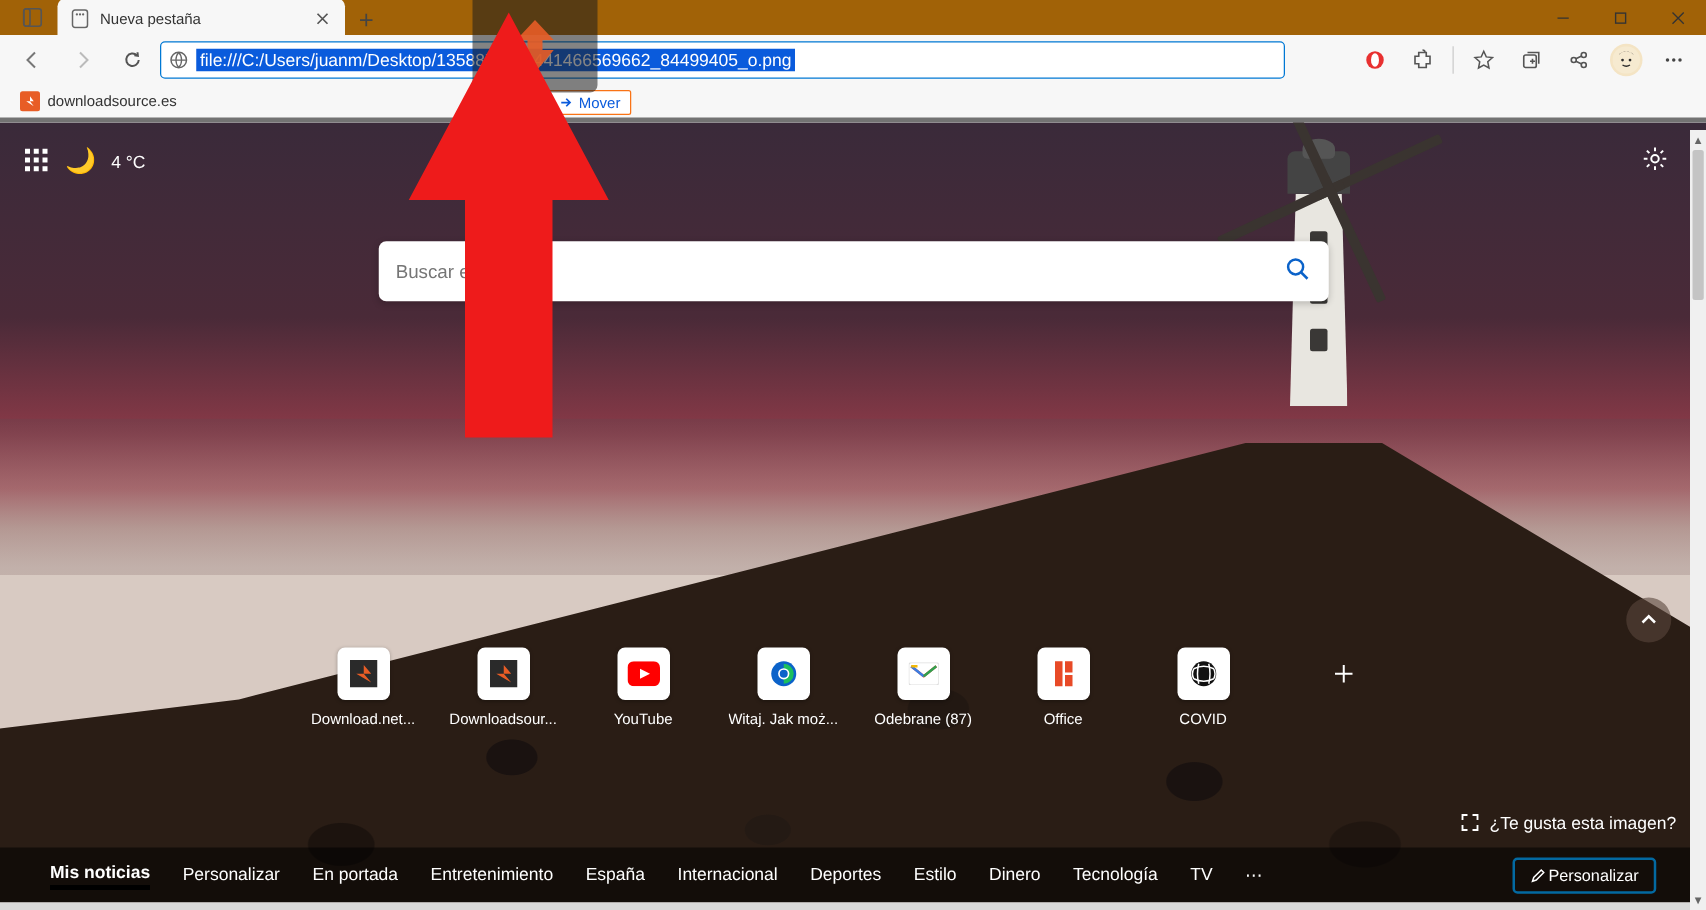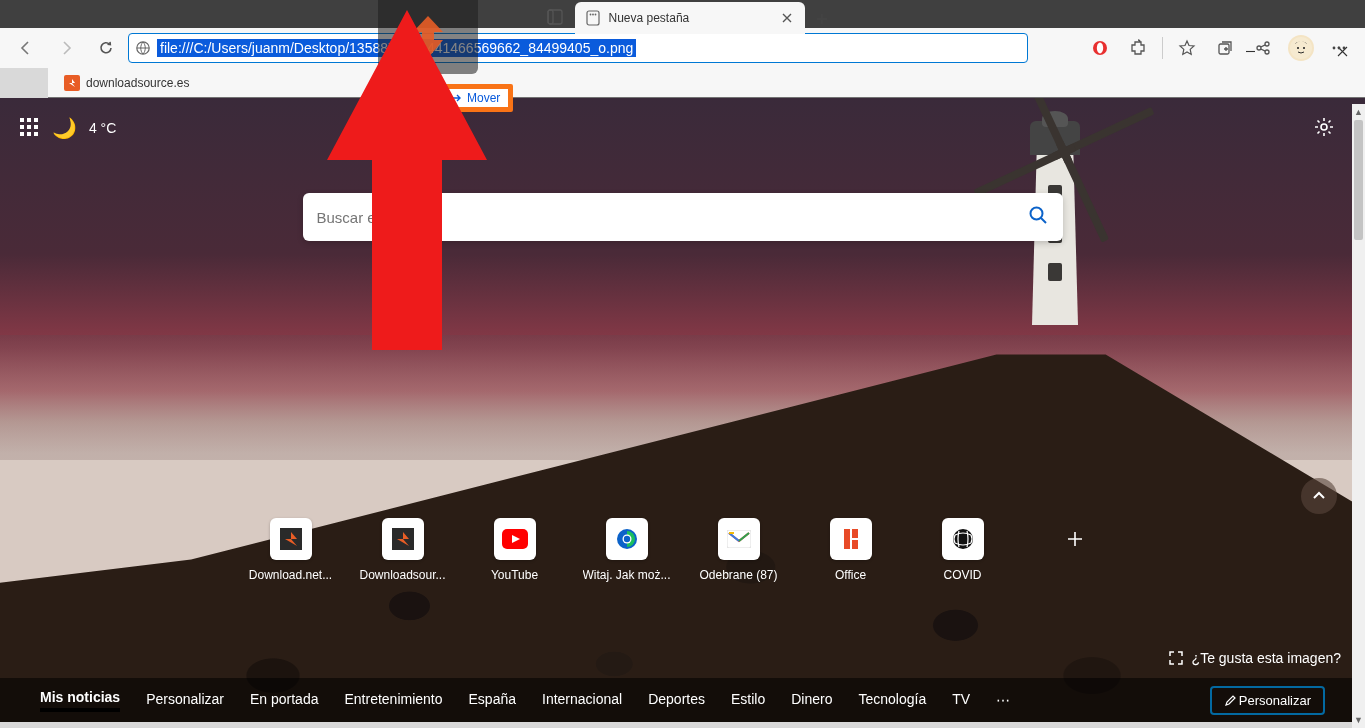--- a/index.html
+++ b/index.html
@@ -1,40 +1,40 @@
 <!DOCTYPE html>
 <html><head>
 <meta charset="utf-8">
 <style>
   * { margin: 0; padding: 0; box-sizing: border-box; font-family: "Segoe UI", Tahoma, sans-serif; }
   body { width: 1365px; height: 728px; overflow: hidden; background: #d9d9d9; position: relative; }
 
   
-  .titlebar { display: flex; align-items: center; height: 28px; background: #404040; flex-direction: column; }
+  .titlebar { display: flex; align-items: center; height: 28px; background: #a16207; }
   .tabstrip { display: flex; align-items: flex-end; height: 34px; padding-left: 8px; gap: 2px; }
   .sys-icon-box { width: 36px; height: 34px; display: flex; align-items: center; justify-content: center; }
   .tab { display: flex; align-items: center; gap: 8px; background: #f7f7f7; border-radius: 6px 6px 0 0; height: 32px; padding: 0 10px 0 10px; min-width: 230px; position: relative; }
   .tab .tab-title { font-size: 12px; color: #333; flex: 1; white-space: nowrap; overflow: hidden; text-overflow: ellipsis; }
   .tab .tab-close { width: 16px; height: 16px; display: flex; align-items: center; justify-content: center; color: #555; cursor: pointer; }
   .new-tab-btn { width: 30px; height: 30px; display:flex; align-items:center; justify-content:center; color:#444; cursor:pointer; }
   .window-controls { margin-left: auto; display: flex; }
   .win-btn { width: 46px; height: 34px; display:flex; align-items:center; justify-content:center; color:#333; }
 
   
   .toolbar { height: 40px; background: #f7f7f7; display:flex; align-items:center; padding: 0 8px; gap: 4px; }
   .tool-icon { width: 36px; height: 32px; display:flex; align-items:center; justify-content:center; color:#555; border-radius:4px; cursor:pointer; }
   .addressbar { flex: 1; height: 30px; border: 1px solid #0078d4; border-radius: 4px; display:flex; align-items:center; padding: 0 6px; gap:6px; background:#fff; max-width: 900px; }
   .addressbar .globe { color:#666; display:flex; align-items:center; }
   .addressbar .url { font-size: 14px; background: #0a5bdc; color: #fff; padding: 1px 3px; white-space: nowrap; }
   .right-icons { display:flex; align-items:center; gap:2px; margin-left:auto; }
   .right-icons .sep { width:1px; height:22px; background:#ccc; margin: 0 4px; }
   .avatar { width:26px; height:26px; border-radius:50%; background:#f4e4c4; display:flex; align-items:center; justify-content:center; overflow:hidden; }
 
   
-  .bookmarks { height: 30px; background: #f7f7f7; display:flex; align-items:center; padding: 0 12px; gap:8px; border-bottom: 1px solid #737373; margin-left: 48px; }
+  .bookmarks { height: 30px; background: #f7f7f7; display:flex; align-items:center; padding: 0 12px; gap:8px; border-bottom: 4px solid #737373; }
   .bookmark { display:flex; align-items:center; gap:6px; font-size:12px; color:#333; padding: 3px 4px; cursor:pointer; }
   .bm-icon { width:16px; height:16px; background:#e85d26; border-radius:2px; display:flex; align-items:center; justify-content:center; }
 
   
   .ntp { position: relative; width: 100%; height: calc(728px - 34px - 40px - 30px); overflow:hidden; }
   .sky { position:absolute; inset:0; background: linear-gradient(to bottom, #3a2a3a 0%, #4a2a38 25%, #8a3a48 40%, #b05860 47%, #c3a098 52%, #d8cac2 57%, #d8cac2 100%); }
   .sea { position:absolute; left:0; right:0; top:38%; height:20%; background: linear-gradient(to bottom, rgba(100,70,80,0.3), rgba(180,160,155,0.6)); }
   .pier { position:absolute; left:0; right:0; bottom:0; height:62%; 
     background:
       radial-gradient(ellipse 50px 35px at 30% 70%, #1a1210 40%, transparent 42%),
@@ -81,21 +81,21 @@
 
   .expand-like { position:absolute; right: 24px; bottom: 56px; color:#fff; font-size:14px; display:flex; align-items:center; gap:8px; cursor:pointer; }
 
   .newsnav { position:absolute; left:0; right:0; bottom:0; height: 44px; background: rgba(0,0,0,0.55); display:flex; align-items:center; padding: 0 40px; gap: 26px; color:#fff; font-size:14px; }
   .newsnav .item { cursor:pointer; white-space:nowrap; padding-bottom:3px; }
   .newsnav .item.active { font-weight:600; border-bottom: 4px solid #000000; }
   .newsnav .dots { cursor:pointer; }
   .personalize-btn { margin-left:auto; border:2px solid #0369a1; border-radius:4px; padding: 5px 12px; display:flex; align-items:center; gap:2px; cursor:pointer; font-size:13px; }
 
   
-  .mover { position:absolute; left: 438px; top: 84px; background:#fff; border:5px solid #f97316; border-radius:2px; padding: 2px 8px; font-size:12px; display:flex; align-items:center; gap:4px; color:#0a5bdc; }
+  .mover { position:absolute; left: 438px; top: 72px; background:#fff; border:1px solid #f97316; border-radius:2px; padding: 2px 8px; font-size:12px; display:flex; align-items:center; gap:4px; color:#0a5bdc; }
 
   
   .drag-icon { position:absolute; left: 378px; top: 0; width: 100px; height: 74px; background: rgba(30,30,30,0.55); display:flex; align-items:center; justify-content:center; border-radius: 0 0 6px 6px; }
   .drag-icon svg { opacity: 0.9; }
 
   
   .red-arrow { position:absolute; left: 322px; top: 0; width: 170px; height: 370px; pointer-events:none; }
 
   
   .page-scroll { position:absolute; right:0; top:104px; bottom:0; width:13px; background:#f0f0f0; }

